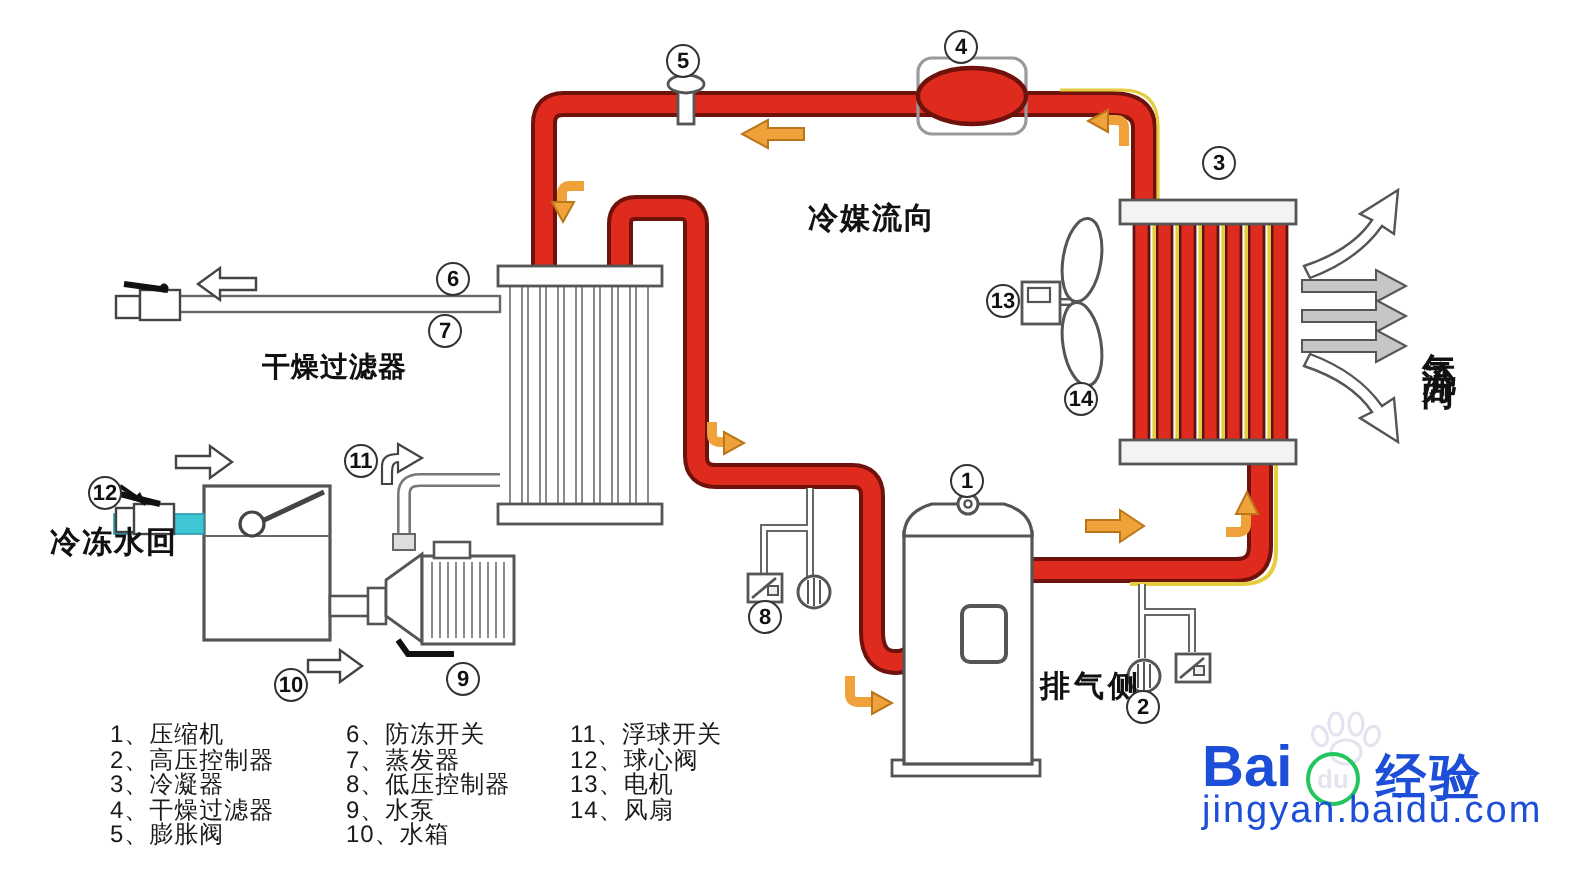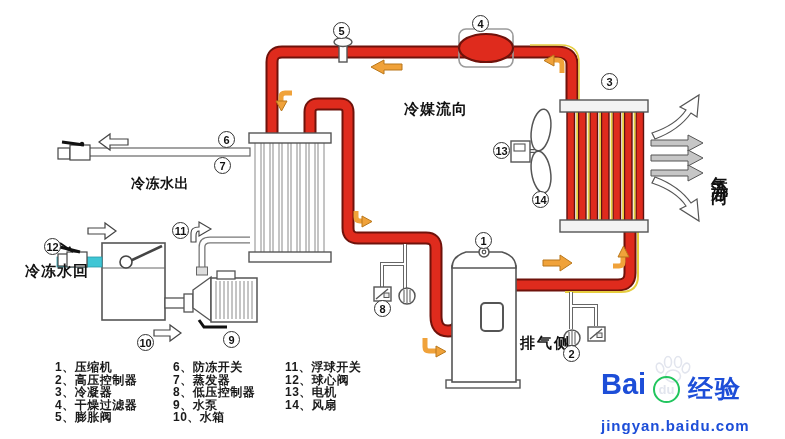--- a/index.html
+++ b/index.html
@@ -3,21 +3,21 @@
 <meta charset="utf-8">
 <style>
   html,body{margin:0;padding:0;background:#fff;}
   #canvas{position:relative;width:785px;height:439px;background:#fff;overflow:hidden;
           font-family:"Liberation Sans","DejaVu Sans",sans-serif;}
   #scene{position:absolute;left:0;top:0;}
   .lbl{position:absolute;color:#111;font-weight:bold;white-space:nowrap;margin-top:42px;}
   .callout{position:absolute;width:17px;height:17px;border:1.4px solid #333;border-radius:50%;
            background:#fff;color:#111;font-size:11px;font-weight:bold;line-height:16px;
            text-align:center;box-sizing:border-box;}
-  .legend-col{position:absolute;top:361px;font-size:12px;font-weight:bold;color:#1a1a1a;
+  .legend-col{position:absolute;top:361px;font-size:12px;font-weight:normal;color:#1a1a1a;
               line-height:12.6px;letter-spacing:0.5px;}
   .vert{writing-mode:vertical-rl;letter-spacing:4px;}
   .wm{position:absolute;color:#1d4ed8;font-weight:bold;}
   .wm-circle{position:absolute;width:27px;height:27px;border:2px solid #22c55e;border-radius:50%;
              box-sizing:border-box;text-align:center;font-size:13px;line-height:23px;color:#e2e5ee;font-weight:bold;}
 </style>
 </head>
 <body>
 
 <div id="canvas">
@@ -212,21 +212,21 @@
   <g stroke="#e2e5ee" stroke-width="1.6" fill="none">
     <ellipse cx="660" cy="368" rx="3.5" ry="5" transform="rotate(-20 660 368)"></ellipse>
     <ellipse cx="668" cy="362" rx="3.5" ry="5.5"></ellipse>
     <ellipse cx="678" cy="362" rx="3.5" ry="5.5"></ellipse>
     <ellipse cx="686" cy="368" rx="3.5" ry="5" transform="rotate(20 686 368)"></ellipse>
     <ellipse cx="673" cy="376" rx="7.5" ry="6"></ellipse>
   </g>
 </svg>
 
 <div class="lbl" style="left:404px;top:58px;font-size:15px;letter-spacing:1px;">冷媒流向</div>
-<div class="lbl" style="left:131px;top:133px;font-size:14px;letter-spacing:0.5px;">冷冻水出</div>
+<div class="lbl" style="left:131px;top:133px;font-size:14px;letter-spacing:0.5px;">干燥过滤器</div>
 <div class="lbl" style="left:25px;top:220px;font-size:15px;letter-spacing:1px;">冷冻水回</div>
 <div class="lbl" style="left:520px;top:292px;font-size:15px;letter-spacing:2px;">排气侧</div>
 <div class="lbl vert" style="left:708px;top:120px;font-size:17px;">气流方向</div>
 
 <div class="callout" style="left:475px;top:232px;">1</div>
 <div class="callout" style="left:563px;top:345px;">2</div>
 <div class="callout" style="left:601px;top:73px;">3</div>
 <div class="callout" style="left:472px;top:15px;">4</div>
 <div class="callout" style="left:333px;top:22px;">5</div>
 <div class="callout" style="left:218px;top:131px;">6</div>
@@ -259,16 +259,16 @@
     <div>12、球心阀</div>
     <div>13、电机</div>
     <div>14、风扇</div>
   </div>
 </div>
 
 <div>
   <span class="wm" style="left:601px;top:368px;font-size:29px;">Bai</span>
   <span class="wm-circle" style="left:653px;top:376px;">du</span>
   <span class="wm" style="left:688px;top:372px;font-size:25px;letter-spacing:2px;">经验</span>
-  <span class="wm" style="left:601px;top:417px;font-size:15px;font-weight:bold;letter-spacing:1px;">jingyan.baidu.com</span>
+  <span class="wm" style="left:601px;top:395px;font-size:19px;font-weight:normal;letter-spacing:1px;">jingyan.baidu.com</span>
 </div>
 
 </div>
 
 </body></html>

